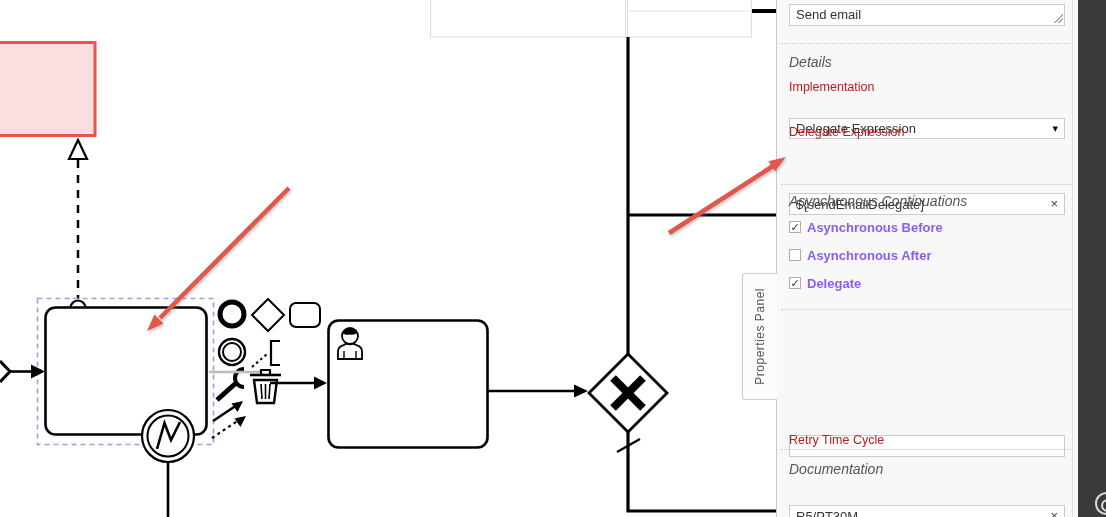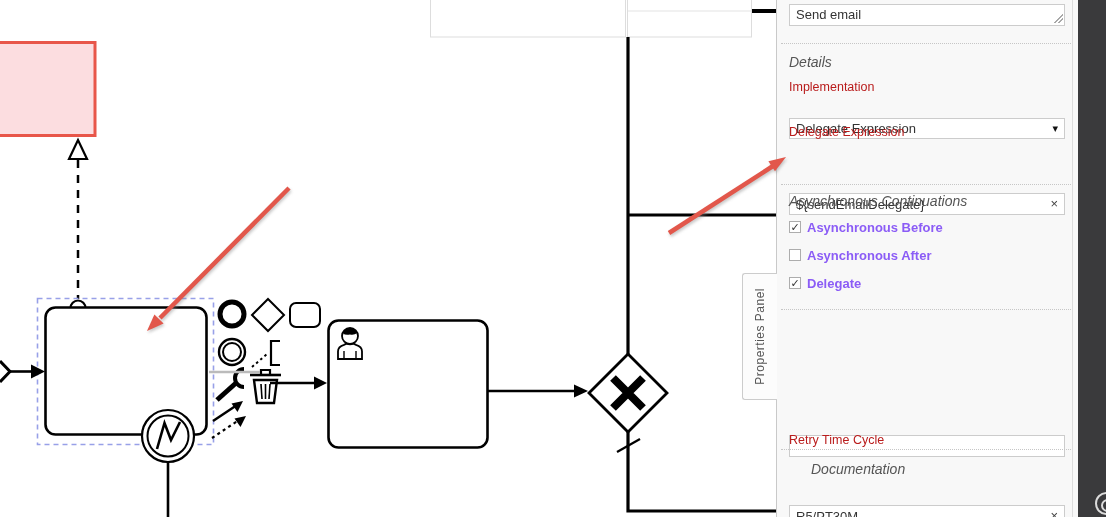--- a/index.html
+++ b/index.html
@@ -203,21 +203,21 @@
     <input type="text" class="noclear" value="" style="">
   </div>
   <div class="row fld-label" style="top:417px;margin-top:16px;">Retry Time Cycle</div>
   <div class="row txt-wrap" style="top:410px;">
     <input type="text" value="R5/PT30M" style="">
     <span class="clear-x">×</span>
   </div>
 
   <div class="sep" style="top:449px;"></div>
 
-  <div class="row sec-head" style="top:461px;margin-left:22px;">Documentation</div>
+  <div class="row sec-head" style="top:461px;">Documentation</div>
 
 </div>
 
 <div class="props-tab">
   <span>Properties Panel</span>
 </div>
 
 <div class="scroll-line"></div>
 
 <div class="dark-strip">

